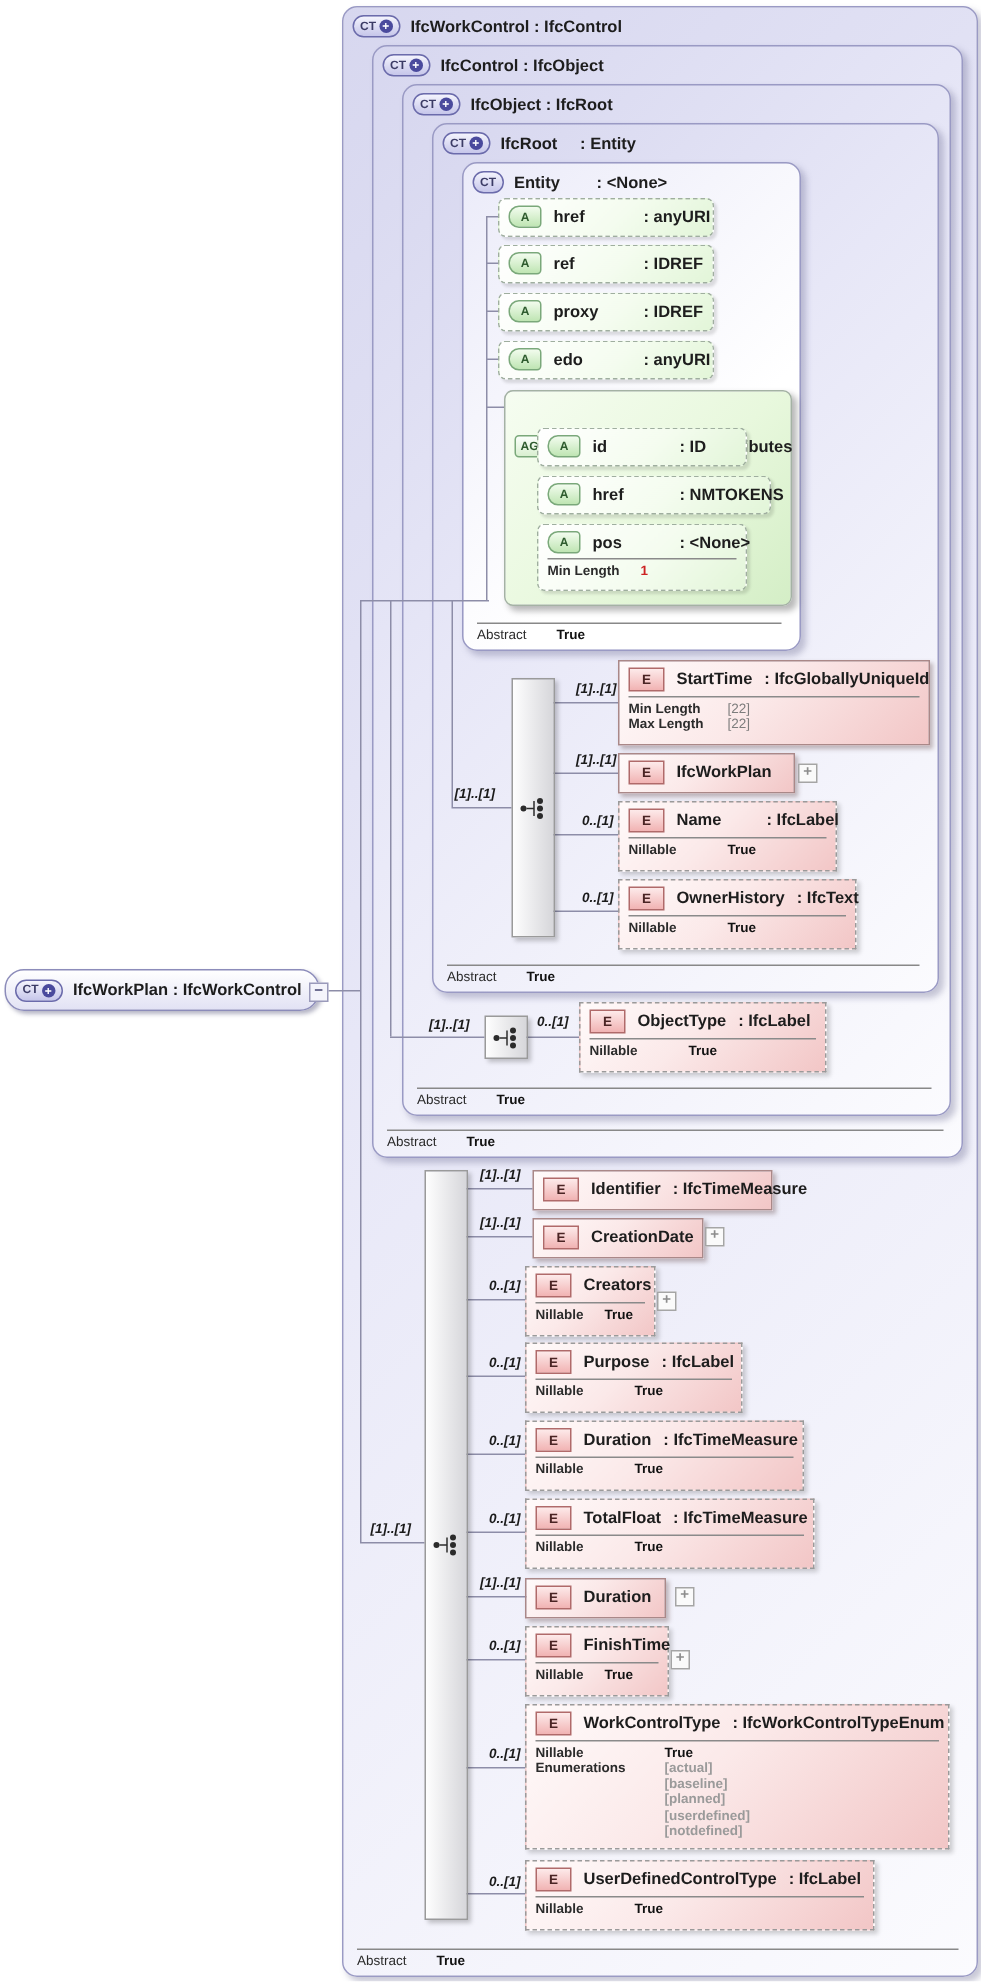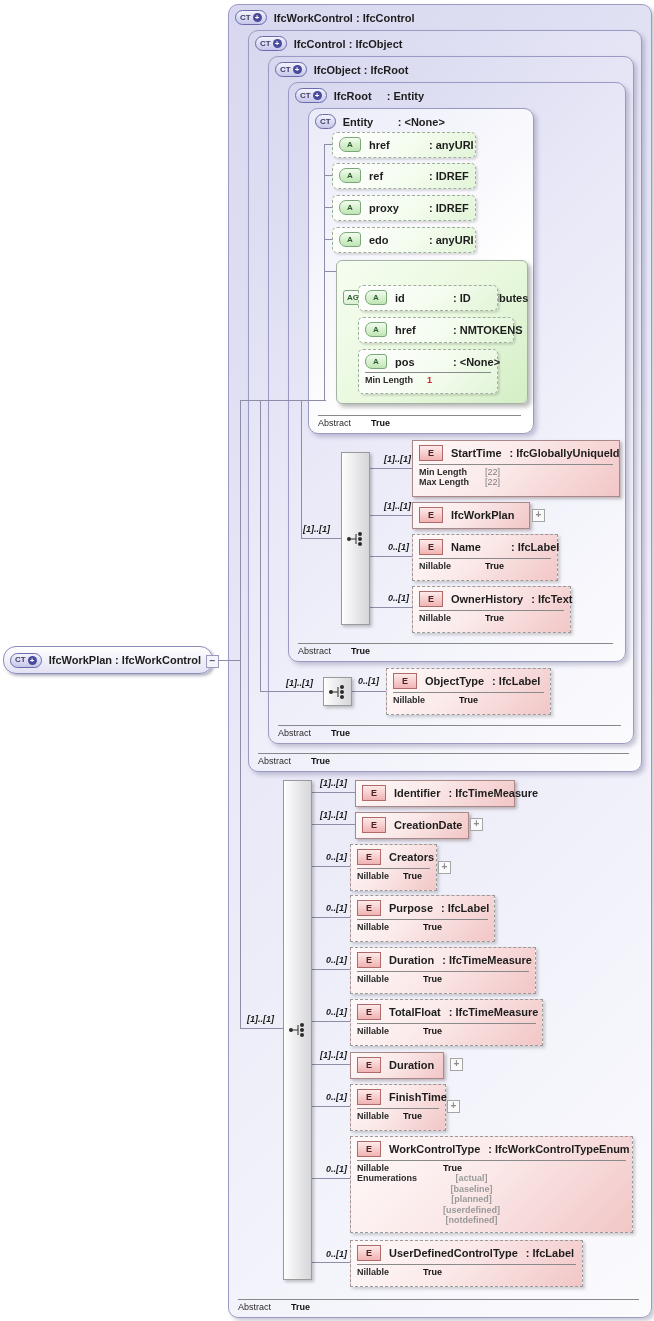--- a/index.html
+++ b/index.html
@@ -39,21 +39,21 @@
   .ebox.solid{border:1px solid #a88;box-shadow:2px 2px 3px rgba(90,60,60,.35);}
   .ebox.dashed{border:1px dashed #9a9a9a;box-shadow:2px 2px 3px rgba(0,0,0,.18);}
   .erow{display:flex;align-items:center;gap:8px;padding:4px 6px 3px 6px;white-space:nowrap;}
   .badge-e{flex:0 0 auto;width:22px;height:14px;border:1px solid #b06a6a;
            background:linear-gradient(#fdeaea,#f1b3b3);color:#4a2424;font-size:9px;font-weight:bold;
            display:flex;align-items:center;justify-content:center;}
   .efacets{margin:0 6px;border-top:1px solid #8a8a8a;padding:2px 0 2px 0;font-size:9px;}
   .frow{display:flex;align-items:flex-start;}
   .frow .flabel{min-width:66px;}
   .frow.wide .flabel{min-width:86px;}
-  .enumlist{color:#9a9a9a;text-align:center;}
+  .enumlist{color:#9a9a9a;}
   .enumlist div{line-height:10.5px;}
 
   
   .abox{position:absolute;border:1px dashed #9fae9f;border-radius:5px;
         background:linear-gradient(135deg,#ffffff 0%,#f4fcef 55%,#e2f5d8 100%);
         font-size:11px;font-weight:bold;color:#1d1d1d;
         box-shadow:2px 2px 2px rgba(0,0,0,.12);}
   .arow{display:flex;align-items:center;gap:8px;padding:4px 6px 3px 6px;white-space:nowrap;}
   .badge-a{flex:0 0 auto;width:20px;height:13px;border:1px solid #7aa87a;border-radius:7px 3px 3px 7px;
            background:linear-gradient(#f2fcee,#bfe5b3);color:#2f5c2f;font-size:8px;font-weight:bold;

